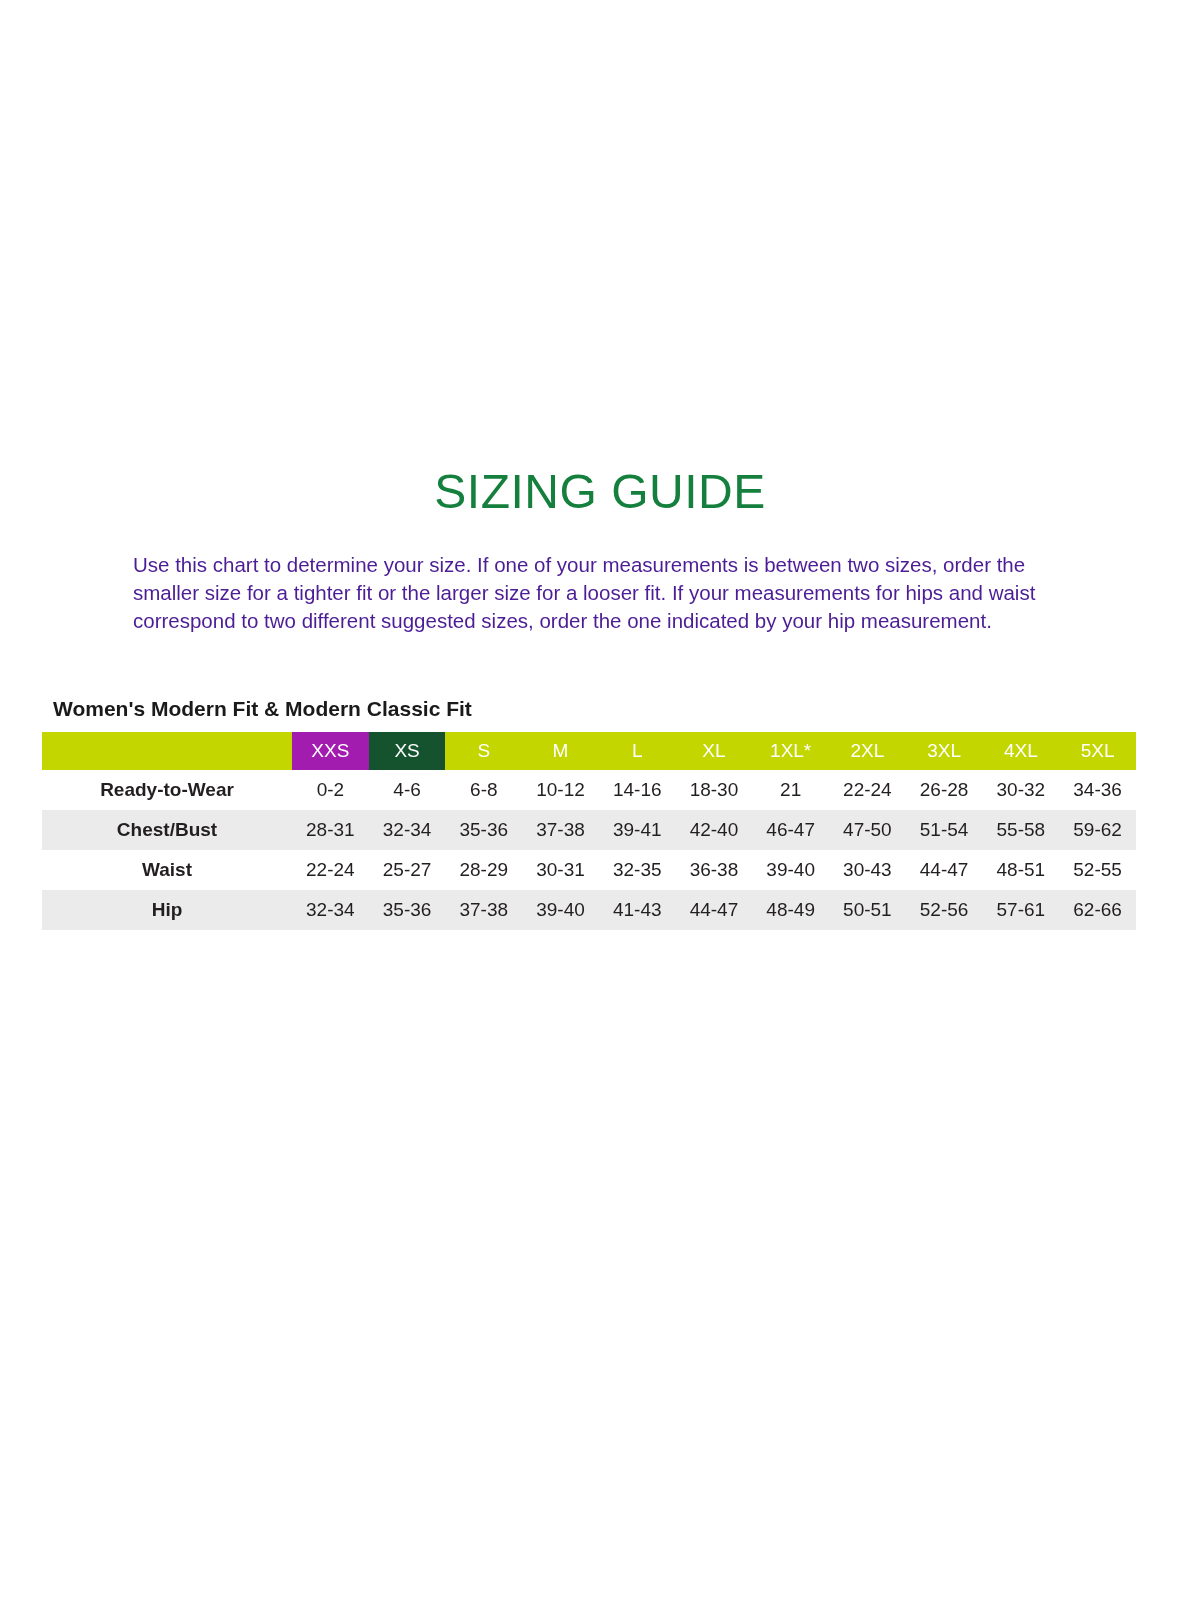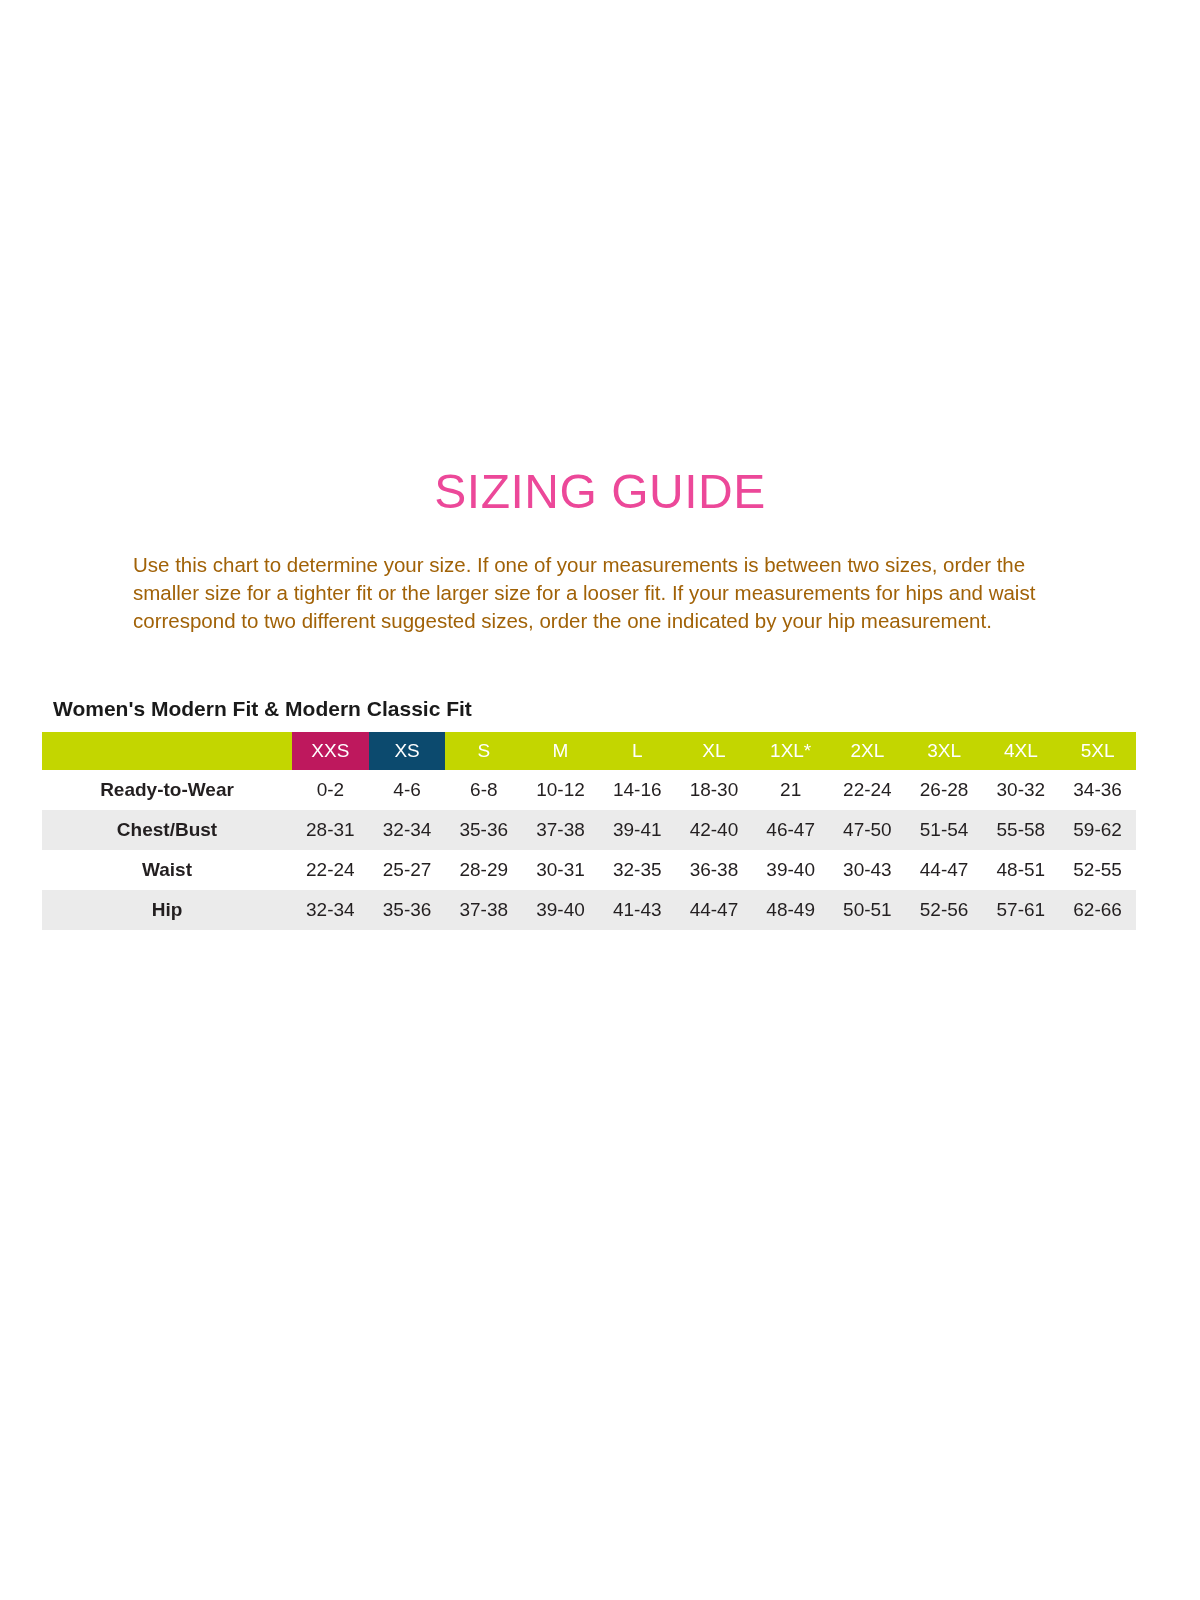--- a/index.html
+++ b/index.html
@@ -19,30 +19,30 @@
     width: 1200px;
     height: 1600px;
     overflow: hidden;
   }
   .title {
     margin-top: 466px;
     text-align: center;
     font-size: 48px;
     font-weight: 400;
     letter-spacing: 0.5px;
-    color: #ec4899;
+    color: #15803d;
     line-height: 1.1;
   }
   .intro {
     width: 918px;
     margin: 26px 0 0 133px;
     font-size: 20.5px;
     line-height: 28px;
     font-weight: 400;
-    color: #a16207;
+    color: #4c1d95;
   }
   .section-heading {
     margin: 62px 0 0 53px;
     font-size: 21px;
     font-weight: 700;
     color: #1a1a1a;
     line-height: 24px;
   }
   table.sizing {
     border-collapse: collapse;
@@ -99,22 +99,22 @@
 
   <h2 class="section-heading">Women's Modern Fit &amp; Modern Classic Fit</h2>
 
   <table class="sizing">
     <colgroup>
       <col class="label-col">
     </colgroup>
     <thead>
       <tr>
           <th style="background: rgb(195, 214, 0);"></th>
-          <th style="background: #be185d;">XXS</th>
-          <th style="background: #0c4a6e;">XS</th>
+          <th style="background: #a21caf;">XXS</th>
+          <th style="background: #14532d;">XS</th>
           <th style="background: rgb(195, 214, 0);">S</th>
           <th style="background: rgb(195, 214, 0);">M</th>
           <th style="background: rgb(195, 214, 0);">L</th>
           <th style="background: rgb(195, 214, 0);">XL</th>
           <th style="background: rgb(195, 214, 0);">1XL*</th>
           <th style="background: rgb(195, 214, 0);">2XL</th>
           <th style="background: rgb(195, 214, 0);">3XL</th>
           <th style="background: rgb(195, 214, 0);">4XL</th>
           <th style="background: rgb(195, 214, 0);">5XL</th>
         </tr>

